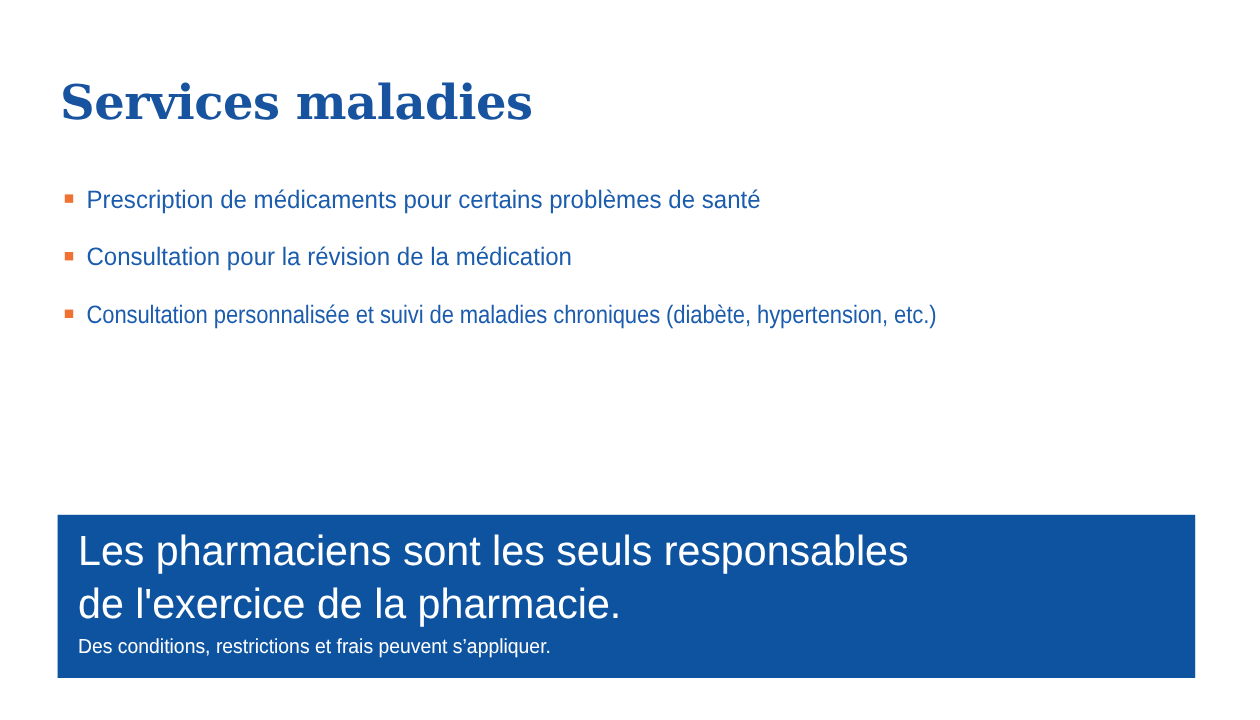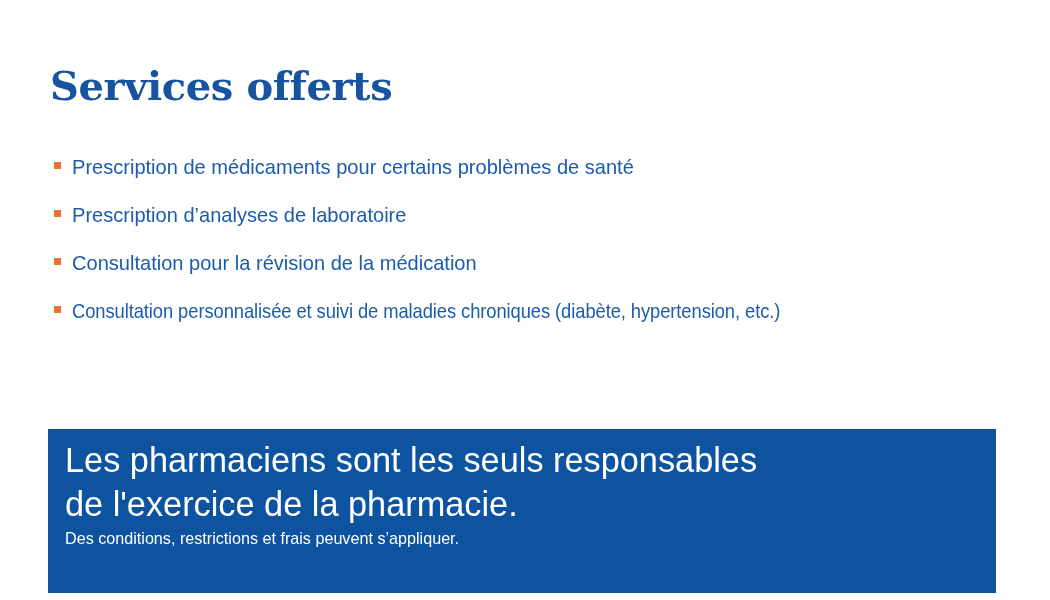--- a/index.html
+++ b/index.html
@@ -74,21 +74,21 @@
     transform: scaleX(0.875);
     letter-spacing: -0.1px;
   }
 
   
   .callout-box {
     position: absolute;
     left: 48px;
     top: 429px;
     width: 948px;
-    height: 164px;
+    height: 136px;
     background: #0e53a0;
     box-sizing: border-box;
     padding: 9px 0 0 17px;
   }
   .callout-line {
     font-family: "Liberation Sans", sans-serif;
     font-weight: normal;
     font-size: 35px;
     line-height: 44px;
     color: #ffffff;
@@ -105,33 +105,29 @@
     white-space: nowrap;
     transform: scaleX(0.95);
     transform-origin: left center;
   }
 </style>
 </head>
 <body>
 
 <div class="slide">
 
-  <div class="slide-title">Services offerts</div>
+  <div class="slide-title">Services maladies</div>
 
   <ul class="bullet-list">
 
     <li class="bullet-item">
       <span class="bullet-marker"></span>
       <span class="bullet-text">Prescription de médicaments pour certains problèmes de santé</span>
     </li>
 
-    <li class="bullet-item">
-      <span class="bullet-marker"></span>
-      <span class="bullet-text">Prescription d’analyses de laboratoire</span>
-    </li>
 
 
     <li class="bullet-item">
       <span class="bullet-marker"></span>
       <span class="bullet-text">Consultation pour la révision de la médication</span>
     </li>
 
     <li class="bullet-item tight">
       <span class="bullet-marker"></span>
       <span class="bullet-text">Consultation personnalisée et suivi de maladies chroniques (diabète, hypertension, etc.)</span>

